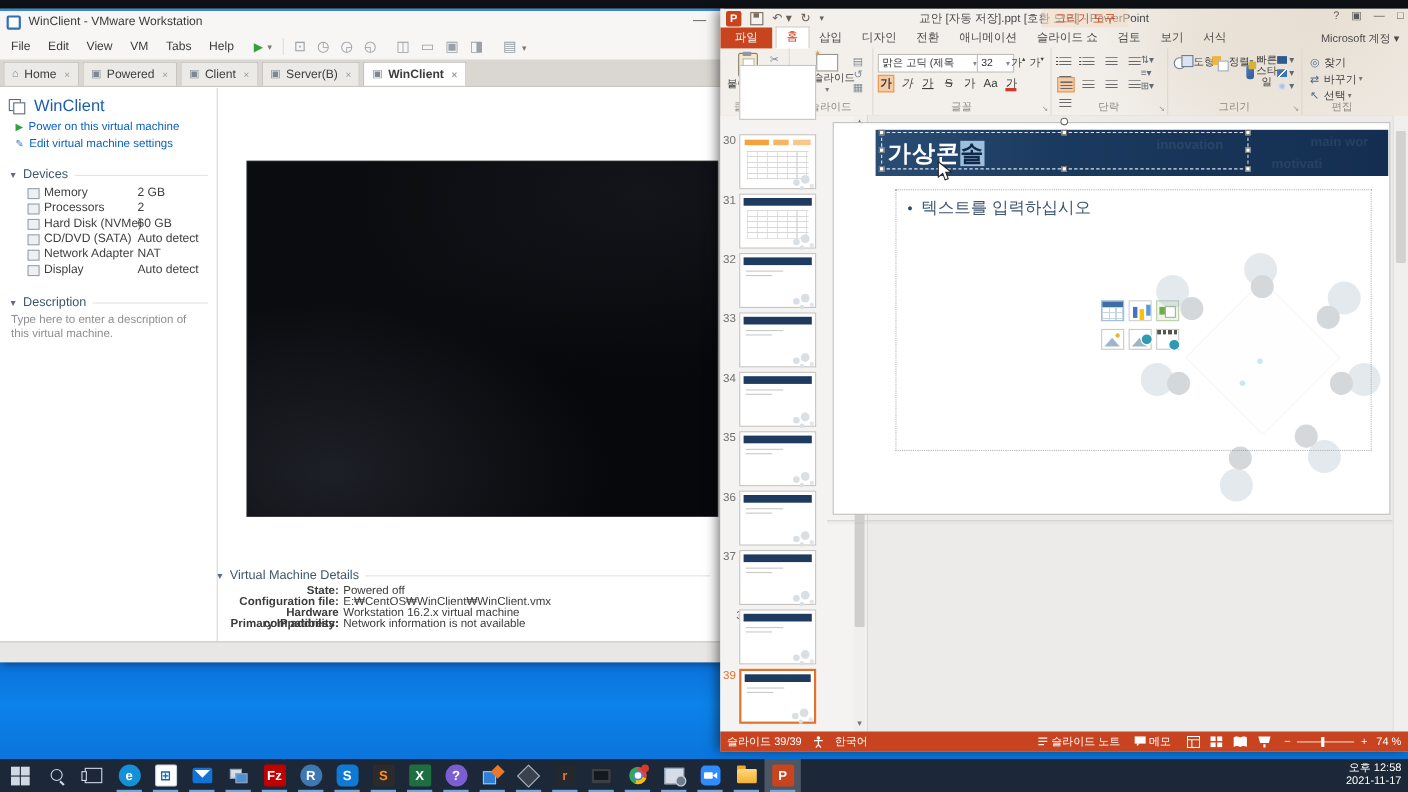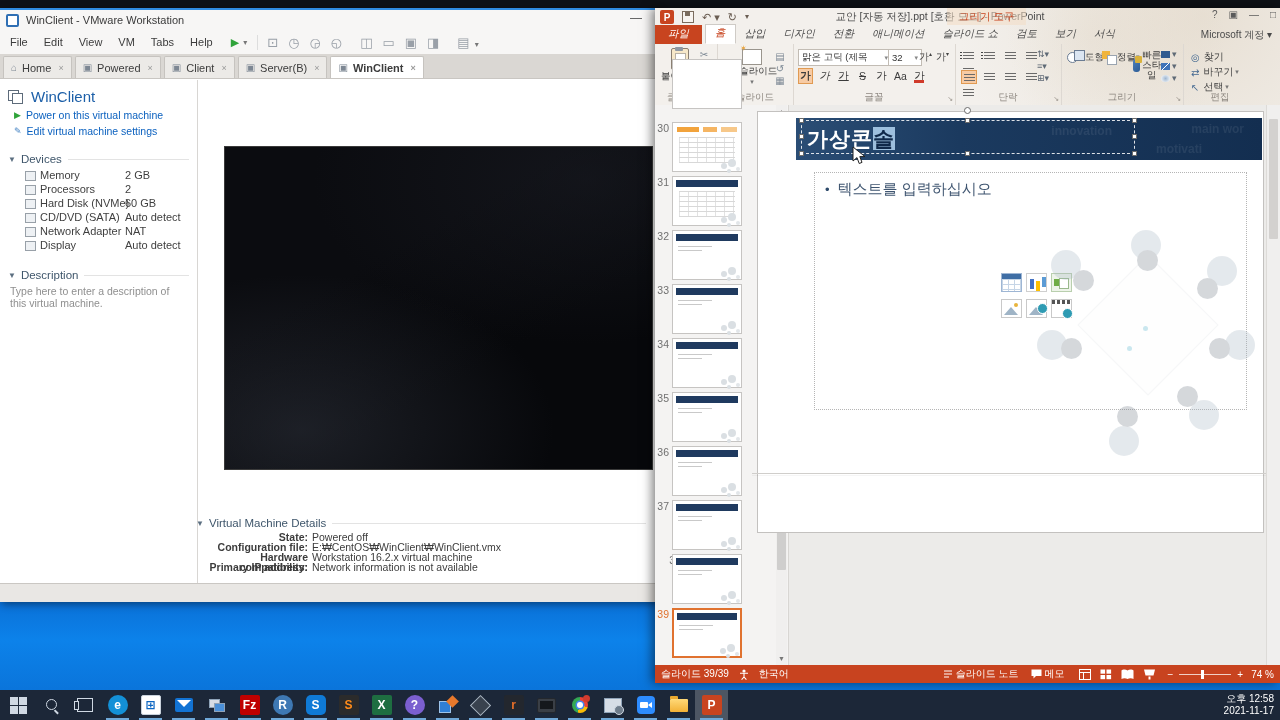--- a/index.html
+++ b/index.html
@@ -74,21 +74,21 @@
   .ppt-logo{width:14px;height:14px;background:#c8441f;color:#fff;font-size:10px;font-weight:bold;
     display:flex;align-items:center;justify-content:center;border-radius:2px;}
   .qat .q{margin-left:8px;color:#6a5d52;font-size:11px;line-height:14px;}
   .floppy{width:10px;height:10px;border:1px solid #7a6c5e;margin-left:8px;position:relative;background:#f7f4f0;}
   .floppy::after{content:"";position:absolute;left:2px;top:0;width:5px;height:4px;background:#7a6c5e;}
   .ppt-title{position:absolute;left:150px;top:2px;width:270px;text-align:center;font-size:10.5px;color:#4a4a4a;white-space:nowrap;}
   .ctx-head{position:absolute;left:292px;top:0;height:17px;padding:0 12px;display:flex;align-items:center;
     color:#c8441f;font-size:10.5px;background:rgba(242,220,196,.55);}
   .winbtns{position:absolute;right:4px;top:1px;display:flex;gap:11px;color:#5a5a5a;font-size:10px;}
   .ppt-tabs{position:absolute;left:0;top:18px;right:0;height:18px;display:flex;align-items:flex-end;font-size:10.5px;}
-  .ptab{padding:2px 9px 3px 9px;color:#4a4a4a;white-space:nowrap;font-style:italic;}
+  .ptab{padding:2px 9px 3px 9px;color:#4a4a4a;white-space:nowrap;}
   .ptab.file{background:#c8441f;color:#fff;margin-right:3px;padding:2px 13px 3px 13px;}
   .ptab.active{background:#fff;color:#c8441f;border:1px solid #cfcbc6;border-bottom:1px solid #fff;padding:1px 9px 3px 9px;}
   .account{position:absolute;right:8px;top:20px;font-size:10px;color:#4a4a4a;}
   
   .ribbon{position:absolute;left:0;top:36px;right:0;height:61px;}
   .rgroup{position:absolute;top:0;bottom:0;border-right:1px solid #ddd8d2;}
   .glabel{position:absolute;bottom:1px;left:0;right:0;text-align:center;font-size:9.5px;color:#8d8780;}
   .glaunch{position:absolute;right:2px;bottom:2px;font-size:7px;color:#9a948c;}
   .bigbtn{position:absolute;display:flex;flex-direction:column;align-items:center;font-size:9.5px;color:#3c3c3c;}
   .clip-ico{width:16px;height:20px;border:1px solid #8a7f72;background:#f7e8c9;position:relative;border-radius:2px;}
@@ -139,21 +139,21 @@
     box-shadow:-8px 3px 0 -1px #dadfe3, -3px 8px 0 -2px #dadfe3, 6px 6px 0 -2px #e2e6e9;}
   .thumb .ob{position:absolute;height:5px;background:#f2a33c;top:4px;}
   .thumb .grid{position:absolute;left:6px;right:6px;top:14px;bottom:8px;
     background:repeating-linear-gradient(180deg,#d8d8d8 0 1px,transparent 1px 5px),
                repeating-linear-gradient(90deg,#e2e2e2 0 1px,transparent 1px 9px);}
   .tscroll{position:absolute;right:1px;top:0;bottom:0;width:11px;background:#f0efee;}
   .tscroll .btn{position:absolute;left:0;width:11px;height:11px;color:#777;font-size:7px;text-align:center;line-height:11px;background:#f0efee;}
   .tscroll .thumbbar{position:absolute;left:1px;width:9px;background:#cfcecd;border-radius:1px;}
   
   .editor{position:absolute;left:97px;top:0;right:13px;bottom:0;}
-  .slide{position:absolute;left:6px;top:7px;width:505px;height:420px;background:#fff;box-shadow:0 0 0 1px #c3c1bf;}
+  .slide{position:absolute;left:6px;top:7px;width:505px;height:355px;background:#fff;box-shadow:0 0 0 1px #c3c1bf;}
   .banner{position:absolute;left:38px;top:6px;width:466px;height:42px;
     background:linear-gradient(90deg,#2a4d75 0%,#1b3a5f 35%,#132e50 100%);overflow:hidden;}
   .banner .ghost{position:absolute;color:rgba(255,255,255,.08);font-weight:bold;font-size:12px;white-space:nowrap;}
   .selbox{position:absolute;left:43px;top:8px;width:334px;height:34px;border:1px dashed rgba(255,255,255,.85);box-sizing:border-box;}
   .hdl{position:absolute;width:5px;height:5px;background:#fff;border:1px solid #6a6a6a;box-sizing:border-box;}
   .hdl.rot{width:7px;height:7px;border-radius:50%;}
   .slide-title{position:absolute;left:49px;top:13px;font-size:21px;font-weight:bold;color:#fff;letter-spacing:1px;white-space:nowrap;}
   .slide-title .selch{background:#9dbfdd;color:#10294a;}
   .contentbox{position:absolute;left:56px;top:60px;width:433px;height:238px;border:1px dotted #b5b5b5;box-sizing:border-box;}
   .bullet-line{position:absolute;left:10px;top:7px;font-size:15px;color:#3f5570;}

